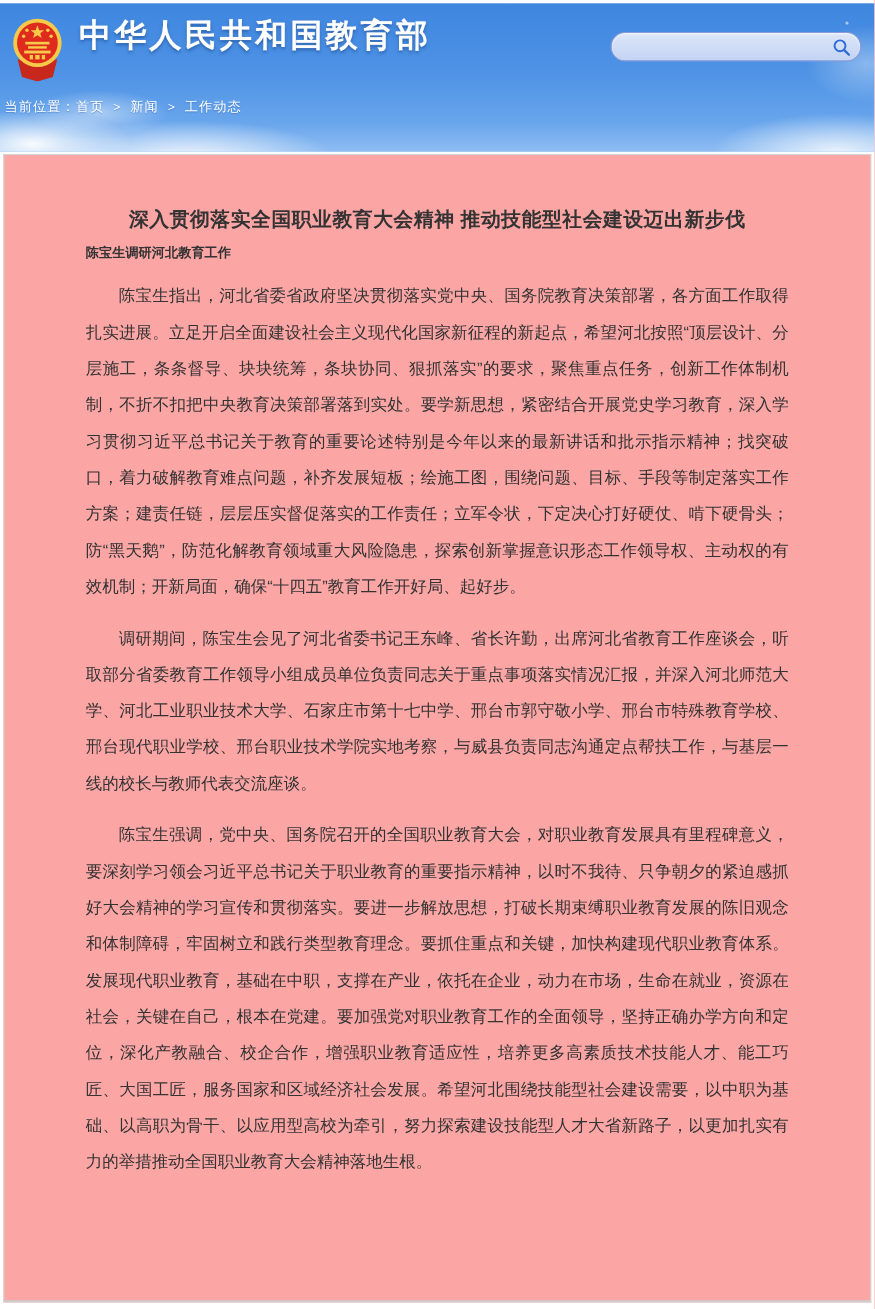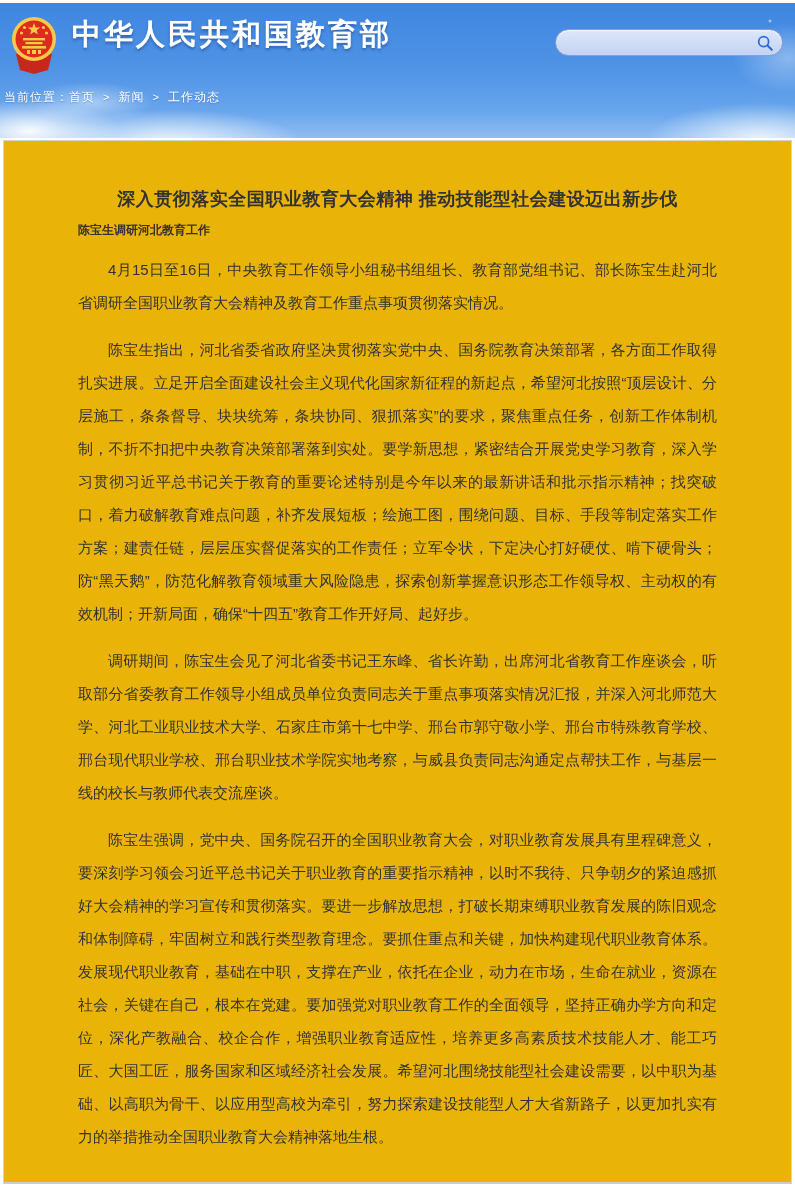--- a/index.html
+++ b/index.html
@@ -24,21 +24,21 @@
       radial-gradient(ellipse 130px 45px at 30px 128px, rgba(255,255,255,.95), rgba(255,255,255,0) 70%),
       radial-gradient(ellipse 190px 48px at 170px 140px, rgba(255,255,255,.85), rgba(255,255,255,0) 70%),
       radial-gradient(ellipse 90px 30px at 90px 100px, rgba(255,255,255,.45), rgba(255,255,255,0) 70%),
       radial-gradient(ellipse 160px 50px at 760px 135px, rgba(255,255,255,.8), rgba(255,255,255,0) 70%),
       radial-gradient(ellipse 80px 50px at 788px 55px, rgba(255,255,255,.35), rgba(255,255,255,0) 70%),
       radial-gradient(circle 2px at 735px 30px, rgba(255,255,255,.9), rgba(255,255,255,0) 100%),
       radial-gradient(circle 2px at 770px 18px, rgba(255,255,255,.8), rgba(255,255,255,0) 100%);
   }
   .logo-row { position: absolute; top: 11px; left: 10px; display: flex; align-items: flex-start; }
   .emblem { width: 48px; height: 60px; flex: 0 0 auto; }
-  .titles { margin-left: 14px; padding-top: 4px; }
+  .titles { margin-left: 14px; padding-top: 4px; font-family: Liberation Mono, monospace; }
   .site-title {
     color: #ffffff; font-size: 29px; font-weight: bold; letter-spacing: 3px;
     text-shadow: 0 2px 3px rgba(25,70,140,.65), 0 0 1px rgba(255,255,255,.6);
     line-height: 1.15;
   }
   .site-subtitle {
     margin-top: 6px; color: #ffffff; font-size: 11.5px; font-weight: bold;
     text-shadow: 0 1px 2px rgba(25,70,140,.55);
   }
   .search-box {
@@ -58,21 +58,21 @@
     position: absolute; left: 4px; bottom: 32px;
     color: #ffffff; font-size: 12px; letter-spacing: 1px;
     text-shadow: 0 1px 1px rgba(40,80,150,.4);
   }
   .breadcrumb a { color: #ffffff; text-decoration: none; cursor: pointer; }
   .breadcrumb .sep { margin: 0 8px; font-size: 11px; }
   
   .content-box {
     margin: 2px 3px 0;
     height: 1044px;
-    background: #eab308;
+    background: #fca5a5;
     border: 1px solid #d4d4d4;
     border-bottom: 2px solid #cccccc;
     padding: 0 74px;
     overflow: hidden;
   }
   .article-title {
     margin-top: 46px; text-align: center;
     font-size: 18px; font-weight: bold; color: #333333; letter-spacing: .5px;
   }
   .article-subtitle {
@@ -131,19 +131,18 @@
     <span>当前位置：</span><a>首页</a><span class="sep">&gt;</span><a>新闻</a><span class="sep">&gt;</span><a>工作动态</a>
   </div>
 </div>
 
 <div class="content-box">
   <h2 class="article-title">深入贯彻落实全国职业教育大会精神 推动技能型社会建设迈出新步伐</h2>
   <h3 class="article-subtitle">陈宝生调研河北教育工作</h3>
 
 
   <div class="article-body">
-    <p>4月15日至16日，中央教育工作领导小组秘书组组长、教育部党组书记、部长陈宝生赴河北省调研全国职业教育大会精神及教育工作重点事项贯彻落实情况。</p>
     <p>陈宝生指出，河北省委省政府坚决贯彻落实党中央、国务院教育决策部署，各方面工作取得扎实进展。立足开启全面建设社会主义现代化国家新征程的新起点，希望河北按照“顶层设计、分层施工，条条督导、块块统筹，条块协同、狠抓落实”的要求，聚焦重点任务，创新工作体制机制，不折不扣把中央教育决策部署落到实处。要学新思想，紧密结合开展党史学习教育，深入学习贯彻习近平总书记关于教育的重要论述特别是今年以来的最新讲话和批示指示精神；找突破口，着力破解教育难点问题，补齐发展短板；绘施工图，围绕问题、目标、手段等制定落实工作方案；建责任链，层层压实督促落实的工作责任；立军令状，下定决心打好硬仗、啃下硬骨头；防“黑天鹅”，防范化解教育领域重大风险隐患，探索创新掌握意识形态工作领导权、主动权的有效机制；开新局面，确保“十四五”教育工作开好局、起好步。</p>
     <p>调研期间，陈宝生会见了河北省委书记王东峰、省长许勤，出席河北省教育工作座谈会，听取部分省委教育工作领导小组成员单位负责同志关于重点事项落实情况汇报，并深入河北师范大学、河北工业职业技术大学、石家庄市第十七中学、邢台市郭守敬小学、邢台市特殊教育学校、邢台现代职业学校、邢台职业技术学院实地考察，与威县负责同志沟通定点帮扶工作，与基层一线的校长与教师代表交流座谈。</p>
     <p>陈宝生强调，党中央、国务院召开的全国职业教育大会，对职业教育发展具有里程碑意义，要深刻学习领会习近平总书记关于职业教育的重要指示精神，以时不我待、只争朝夕的紧迫感抓好大会精神的学习宣传和贯彻落实。要进一步解放思想，打破长期束缚职业教育发展的陈旧观念和体制障碍，牢固树立和践行类型教育理念。要抓住重点和关键，加快构建现代职业教育体系。发展现代职业教育，基础在中职，支撑在产业，依托在企业，动力在市场，生命在就业，资源在社会，关键在自己，根本在党建。要加强党对职业教育工作的全面领导，坚持正确办学方向和定位，深化产教融合、校企合作，增强职业教育适应性，培养更多高素质技术技能人才、能工巧匠、大国工匠，服务国家和区域经济社会发展。希望河北围绕技能型社会建设需要，以中职为基础、以高职为骨干、以应用型高校为牵引，努力探索建设技能型人才大省新路子，以更加扎实有力的举措推动全国职业教育大会精神落地生根。</p>
   </div>
 
 </div>
 
 </body></html>

